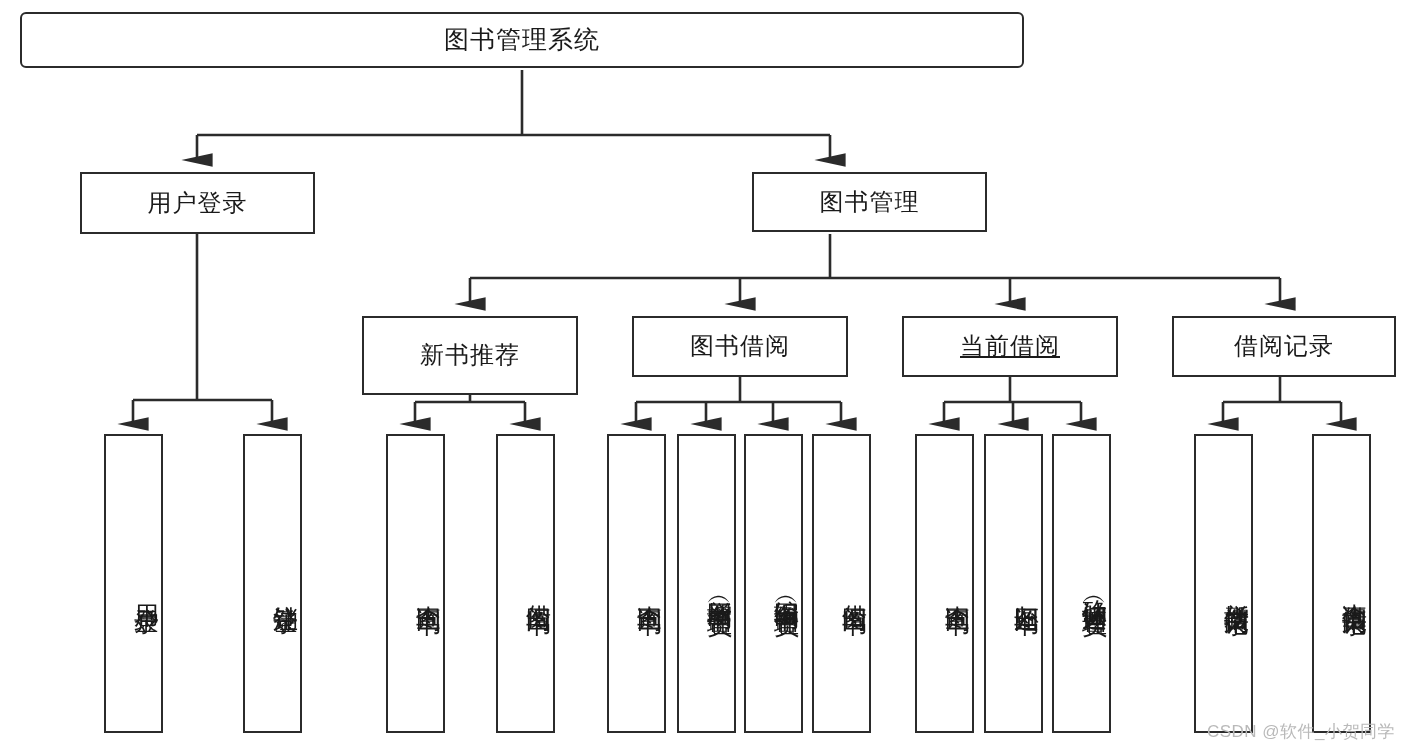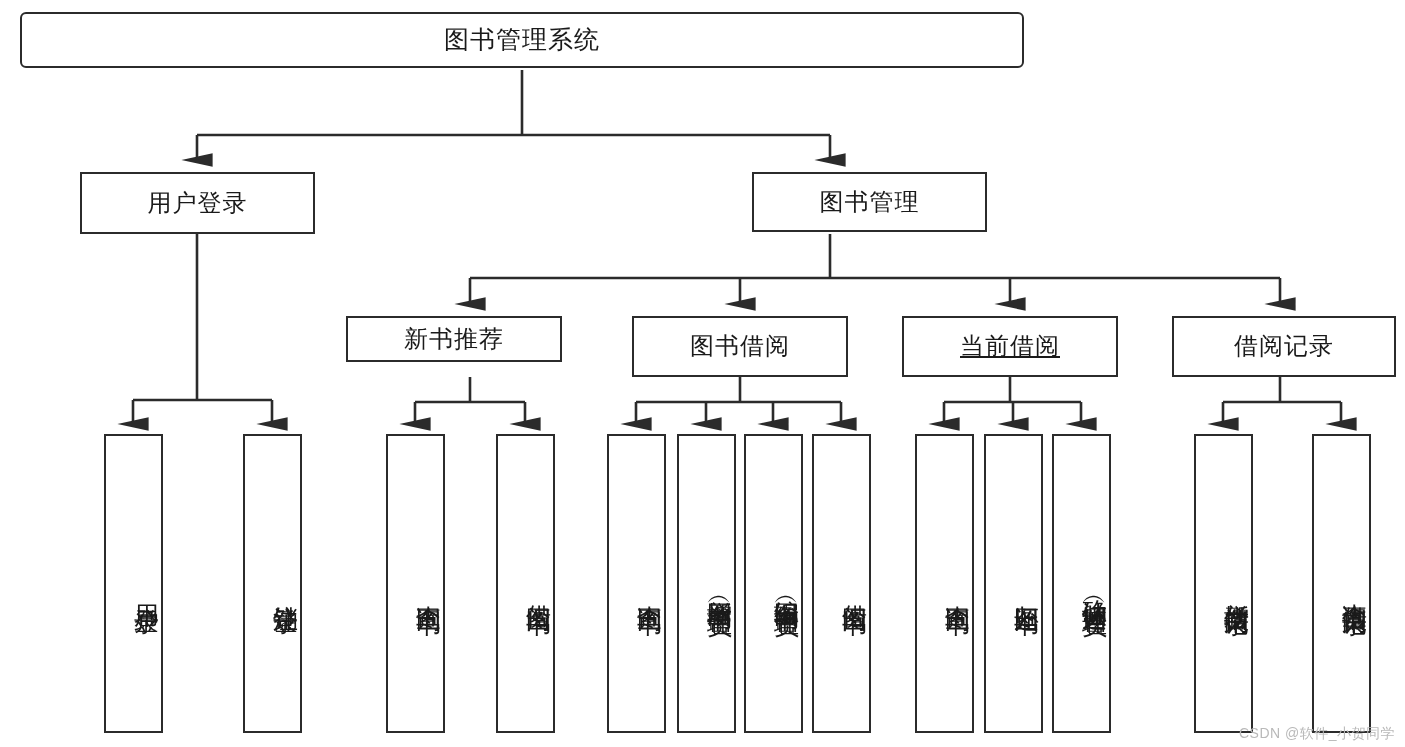--- a/index.html
+++ b/index.html
@@ -52,21 +52,21 @@
     left: 0;
     top: 0;
     width: 1405px;
     height: 747px;
     pointer-events: none;
   }
   .watermark {
     position: absolute;
     right: 10px;
     bottom: 4px;
-    font-size: 14px;
+    font-size: 17px;
     color: #b9b9b9;
     white-space: nowrap;
     letter-spacing: 0.5px;
   }
 </style>
 </head>
 <body>
 
 <div id="canvas">
 
@@ -125,21 +125,21 @@
     <span>图书管理系统</span>
   </div>
 
   <div class="node horiz" style="left:80px; top:172px; width:235px; height:62px;">
     <span>用户登录</span>
   </div>
   <div class="node horiz" style="left:752px; top:172px; width:235px; height:60px;">
     <span>图书管理</span>
   </div>
 
-  <div class="node horiz" style="left:346px; top:316px; width:216px; height:46px;">
+  <div class="node horiz" style="left:362px; top:316px; width:216px; height:79px;">
     <span>新书推荐</span>
   </div>
   <div class="node horiz" style="left:632px; top:316px; width:216px; height:61px;">
     <span>图书借阅</span>
   </div>
   <div class="node horiz" style="left:902px; top:316px; width:216px; height:61px;text-decoration:underline;">
     <span>当前借阅</span>
   </div>
   <div class="node horiz" style="left:1172px; top:316px; width:224px; height:61px;">
     <span>借阅记录</span>

